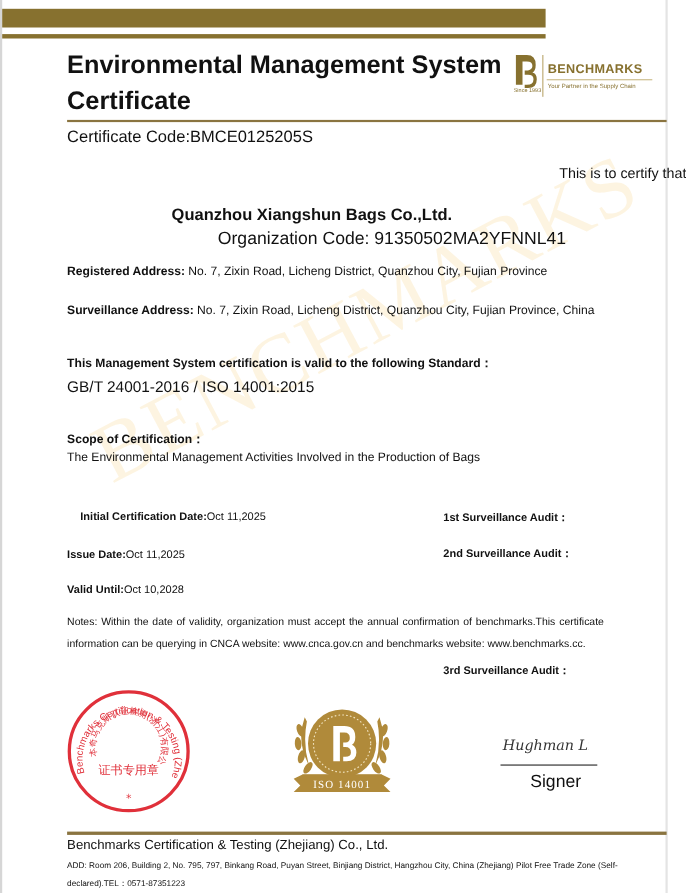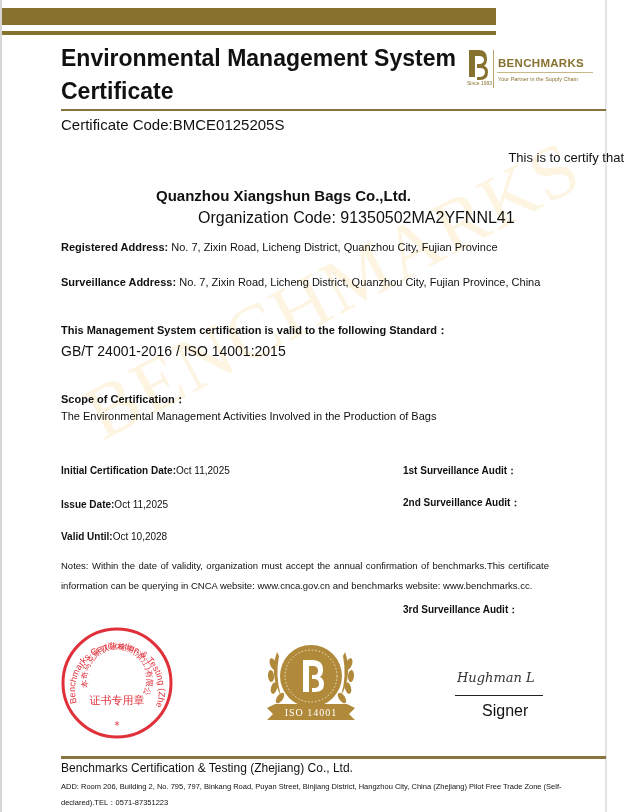--- a/index.html
+++ b/index.html
@@ -83,21 +83,21 @@
 <div class="reg-addr"><b>Registered Address:</b><span> No. 7, Zixin Road, Licheng District, Quanzhou City, Fujian Province</span></div>
 
 <div class="cert-addr"><b>Surveillance Address:</b><span> No. 7, Zixin Road, Licheng District, Quanzhou City, Fujian Province, China</span></div>
 
 <div class="std-label">This Management System certification is valid to the following Standard：</div>
 <div class="std-value">GB/T 24001-2016 / ISO 14001:2015</div>
 
 <div class="scope-label">Scope of Certification：</div>
 <div class="scope-value">The Environmental Management Activities Involved in the Production of Bags</div>
 
-<div class="date-row" style="top:465px;"><b>Initial Certification Date:</b><span>Oct 11,2025</span></div>
+<div class="date-row" style="top:465px;margin-left:12px;"><b>Initial Certification Date:</b><span>Oct 11,2025</span></div>
 <div class="date-row" style="top:499px;"><b>Issue Date:</b><span>Oct 11,2025</span></div>
 <div class="date-row" style="top:531px;"><b>Valid Until:</b><span>Oct 10,2028</span></div>
 
 <div class="audit-row" style="top:464px;">1st Surveillance Audit：</div>
 <div class="audit-row" style="top:496px;">2nd Surveillance Audit：</div>
 <div class="audit-row" style="top:559px;margin-top:44px;">3rd Surveillance Audit：</div>
 
 <div class="notes">Notes: Within the date of validity, organization must accept the annual confirmation of benchmarks.This certificate information can be querying in CNCA website: www.cnca.gov.cn and benchmarks website: www.benchmarks.cc.</div>
 
 <svg class="seal" viewBox="0 0 114 114">

